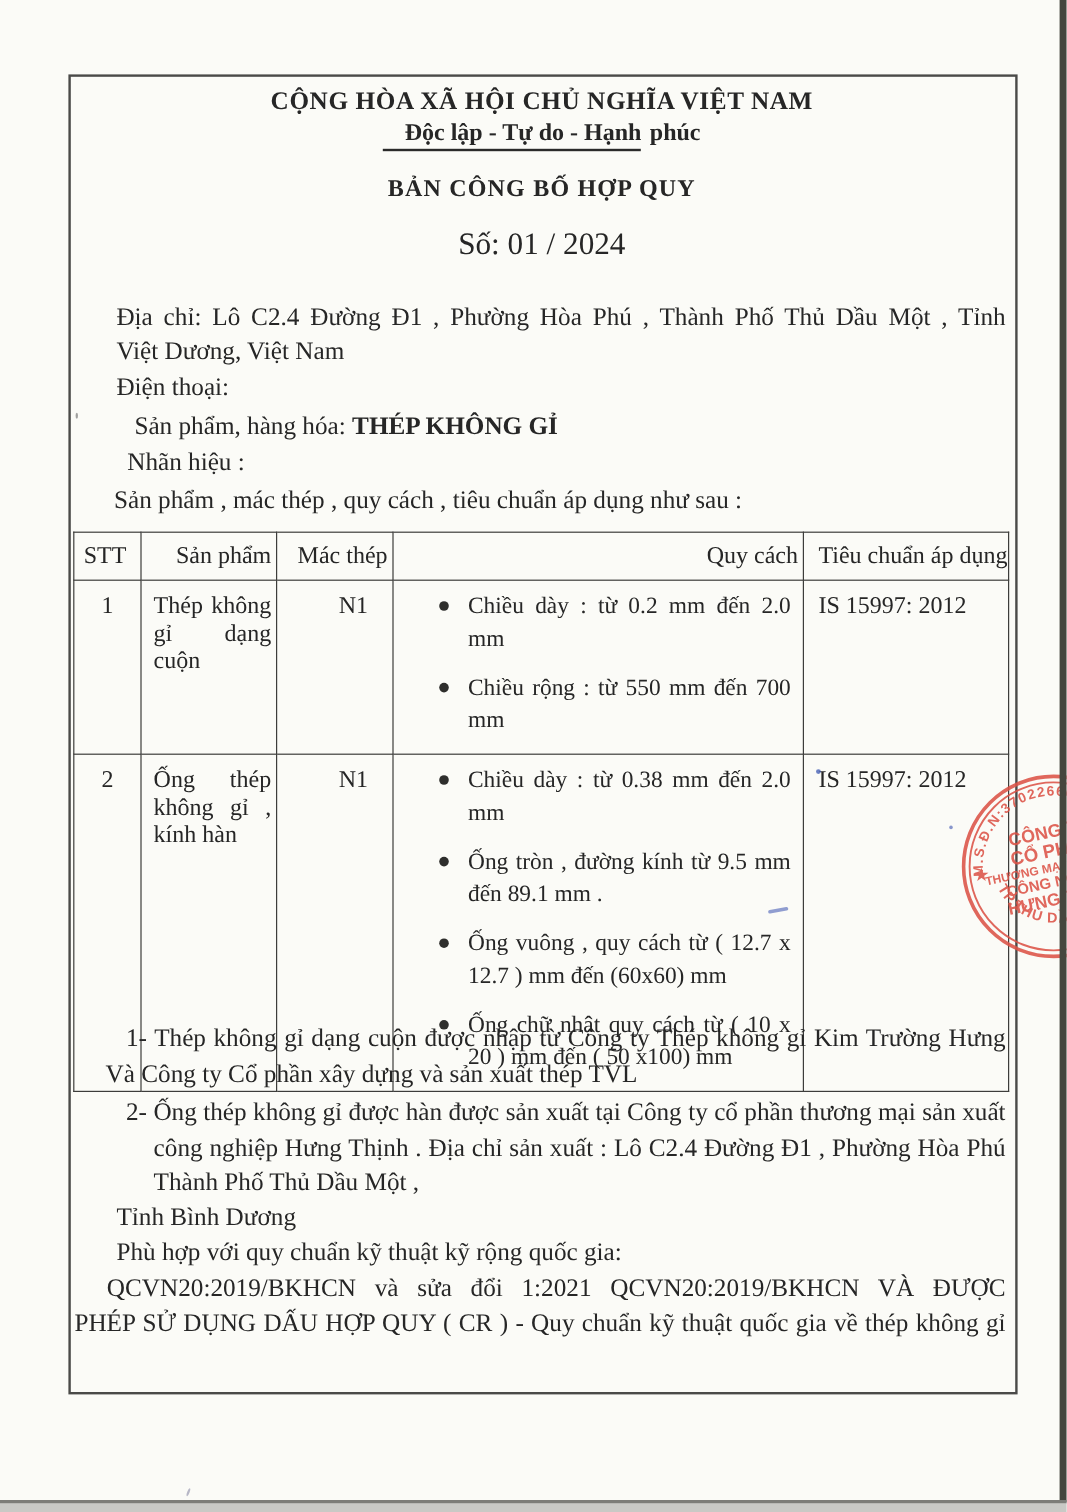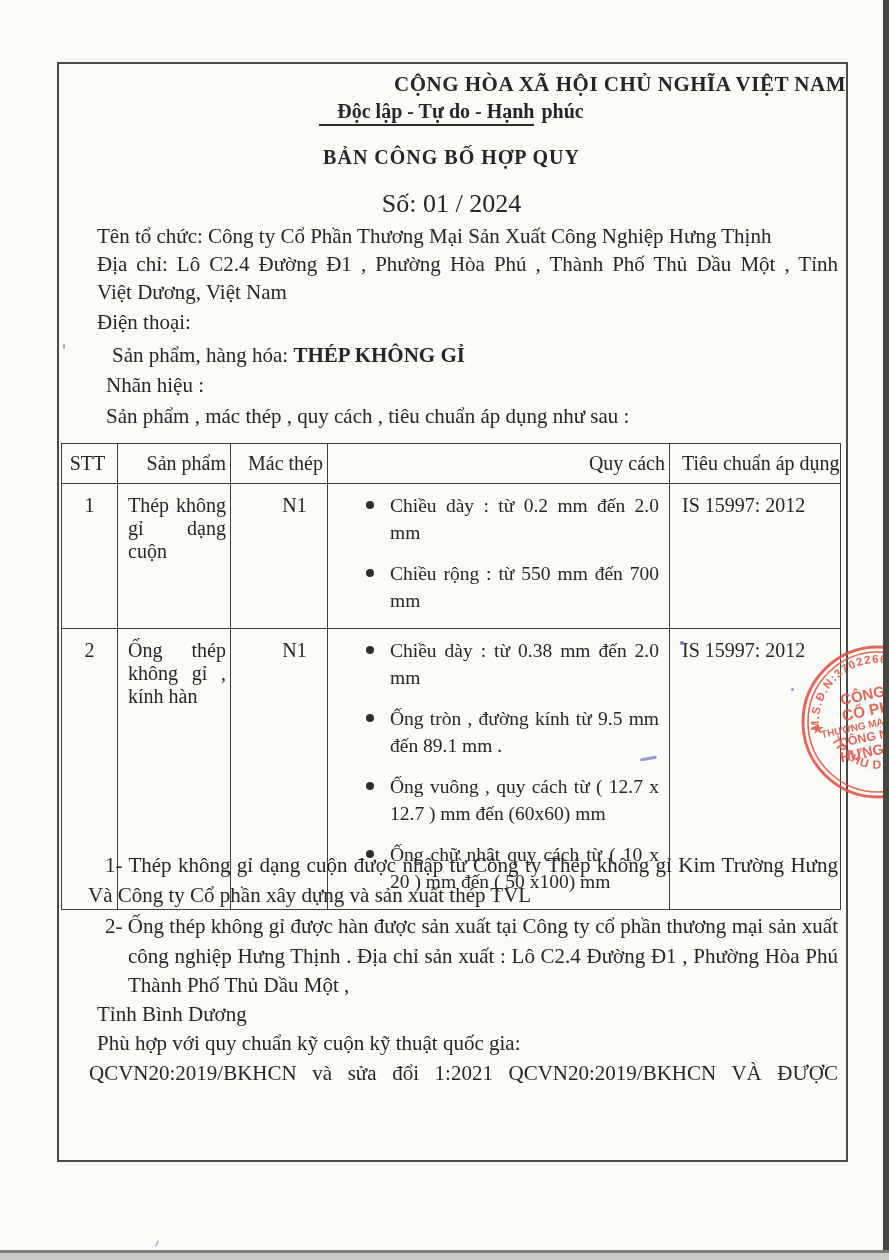--- a/index.html
+++ b/index.html
@@ -6,21 +6,21 @@
   body{width:889px;height:1260px;background:#e9e9e6;font-family:"Liberation Serif", serif;}
   .page{position:relative;width:889px;height:1260px;background:#fbfbf7;overflow:hidden;color:#262626;}
   .border-box{position:absolute;left:57px;top:62px;width:787px;height:1096px;border:2px solid #4a4a48;background:transparent;}
   .scan-edge-right{position:absolute;right:0;top:0;width:6px;height:1252px;background:#45463e;}
   .scan-edge-bottom-line{position:absolute;left:0;top:1250px;width:889px;height:3px;background:#7d7d78;}
   .scan-edge-bottom{position:absolute;left:0;top:1253px;width:889px;height:7px;background:#c9c9c5;}
   .abs{position:absolute;white-space:nowrap;}
   .ctr{position:absolute;left:57px;width:789px;text-align:center;white-space:nowrap;}
   .b{font-weight:bold;}
   .fs-body{font-size:21px;line-height:28px;}
-  .nat{font-size:21px;letter-spacing:.5px;text-align:right;}
+  .nat{font-size:21px;letter-spacing:.5px;}
   .motto{font-size:20px;}
   .motto-u{border-bottom:2px solid #2a2a2a;padding-left:18px;padding-bottom:2px;}
   .motto-t{margin-left:7px;}
   .doc-title{font-size:20px;letter-spacing:1px;}
   .doc-num{font-size:26px;}
   
   .jl{white-space:normal;text-align:justify;height:29px;overflow:hidden;line-height:28px;}
   .jl::after{content:"";display:inline-block;width:100%;height:0;}
   
   .tbl-wrap{position:absolute;left:61px;top:443px;}
@@ -47,27 +47,26 @@
 
 <div class="page">
 
   <div class="border-box"></div>
 
   <div class="ctr b nat" style="top:72px;">CỘNG HÒA XÃ HỘI CHỦ NGHĨA VIỆT NAM</div>
   <div class="ctr b motto" style="top:100px;"><span class="motto-u">Độc lập - Tự do - Hạnh</span><span class="motto-t">phúc</span></div>
   <div class="ctr b doc-title" style="top:146px;">BẢN CÔNG BỐ HỢP QUY</div>
   <div class="ctr doc-num" style="top:189px;">Số: 01 / 2024</div>
 
-  <div class="abs fs-body" style="left:97px;top:222px;">Tên tổ chức: Công ty Cổ Phần Thương Mại Sản Xuất Công Nghiệp Hưng Thịnh</div>
   <div class="abs fs-body jl" style="left:97px;top:250px;width:741px;">Địa chỉ: Lô C2.4 Đường Đ1 , Phường Hòa Phú , Thành Phố Thủ Dầu Một , Tỉnh</div>
   <div class="abs fs-body" style="left:97px;top:278px;">Việt Dương, Việt Nam</div>
   <div class="abs fs-body" style="left:97px;top:308px;">Điện thoại:</div>
   <div class="abs fs-body" style="left:112px;top:341px;"><span>Sản phẩm, hàng hóa:</span><span> </span><span class="b">THÉP KHÔNG GỈ</span></div>
   <div class="abs fs-body" style="left:106px;top:371px;">Nhãn hiệu :</div>
-  <div class="abs fs-body" style="left:106px;top:402px;text-align:center;">Sản phẩm , mác thép , quy cách , tiêu chuẩn áp dụng như sau :</div>
+  <div class="abs fs-body" style="left:95px;top:402px;text-align:center;">Sản phẩm , mác thép , quy cách , tiêu chuẩn áp dụng như sau :</div>
 
   <div class="tbl-wrap">
     <table class="doc">
       <colgroup>
         <col style="width:56px">
           <col style="width:113px">
           <col style="width:97px">
           <col style="width:342px">
           <col style="width:171px">
       </colgroup>
@@ -108,22 +107,23 @@
     </tbody>
       </table>
   </div>
 
   <div class="abs fs-body jl" style="left:105px;top:851px;width:733px;">1- Thép không gỉ dạng cuộn được nhập từ Công ty Thép không gỉ Kim Trường Hưng</div>
   <div class="abs fs-body" style="left:88px;top:881px;">Và Công ty Cổ phần xây dựng và sản xuất thép TVL</div>
   <div class="abs fs-body jl" style="left:105px;top:912px;width:733px;">2- Ống thép không gỉ được hàn được sản xuất tại Công ty cổ phần thương mại sản xuất</div>
   <div class="abs fs-body jl" style="left:128px;top:942px;width:710px;">công nghiệp Hưng Thịnh . Địa chỉ sản xuất : Lô C2.4 Đường Đ1 , Phường Hòa Phú ,</div>
   <div class="abs fs-body" style="left:128px;top:971px;">Thành Phố Thủ Dầu Một ,</div>
   <div class="abs fs-body" style="left:97px;top:1000px;">Tỉnh Bình Dương</div>
-  <div class="abs fs-body" style="left:97px;top:1029px;">Phù hợp với quy chuẩn kỹ cuộn kỹ thuật quốc gia:</div>
+  <div class="abs fs-body" style="left:97px;top:1029px;">Phù hợp với quy chuẩn kỹ thuật kỹ rộng quốc gia:</div>
   <div class="abs fs-body jl" style="left:89px;top:1059px;width:749px;">QCVN20:2019/BKHCN và sửa đổi 1:2021 QCVN20:2019/BKHCN VÀ ĐƯỢC</div>
+  <div class="abs fs-body jl" style="left:62px;top:1088px;width:776px;">PHÉP SỬ DỤNG DẤU HỢP QUY ( CR ) -  Quy chuẩn kỹ thuật quốc gia về thép không gỉ</div>
 
   <svg class="stamp" viewBox="0 0 180 180">
     <circle cx="90" cy="90" r="75" fill="none" stroke="#dc5347" stroke-width="3"></circle>
     <circle cx="90" cy="90" r="70" fill="none" stroke="#dc5347" stroke-width="1.6"></circle>
     <defs>
       <path id="arcTop" d="M 31.9 100.2 A 59 59 0 1 1 148.1 100.2" fill="none"></path>
       <path id="arcBottom" d="M 39 95 A 52 52 0 0 0 141 95" fill="none"></path>
     </defs>
     <text font-size="11.5" letter-spacing="1.2"><textPath href="#arcTop" startOffset="2">M.S.Đ.N:370226660</textPath></text>
     <text x="24" y="101" font-size="13">★</text>

